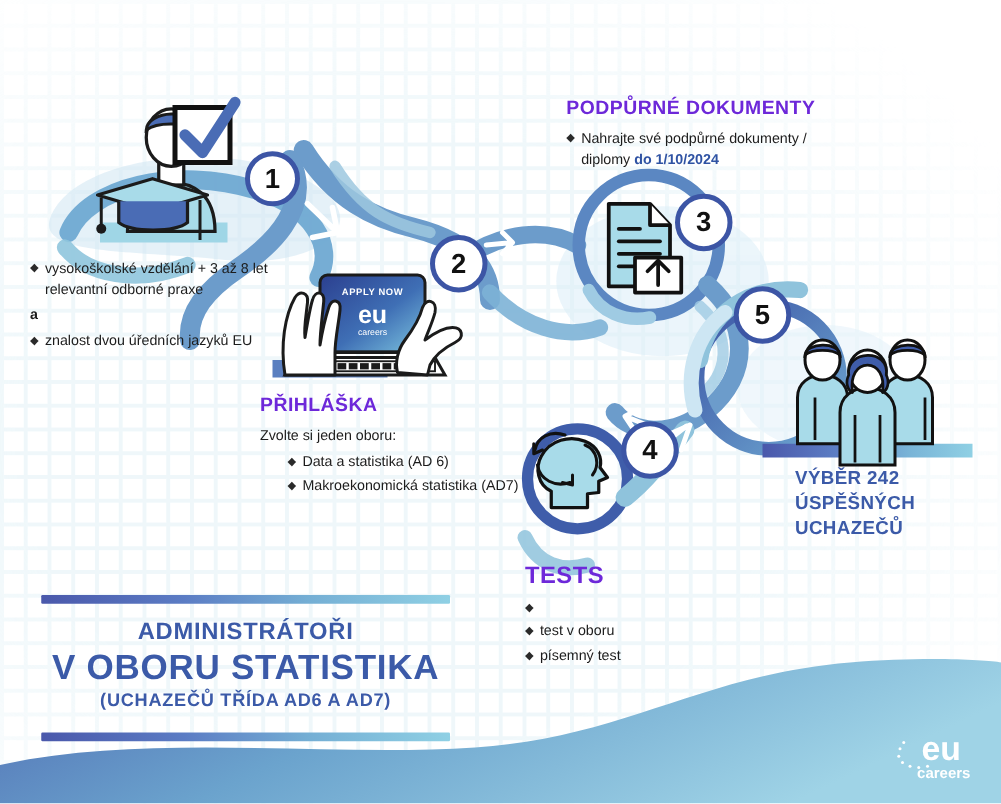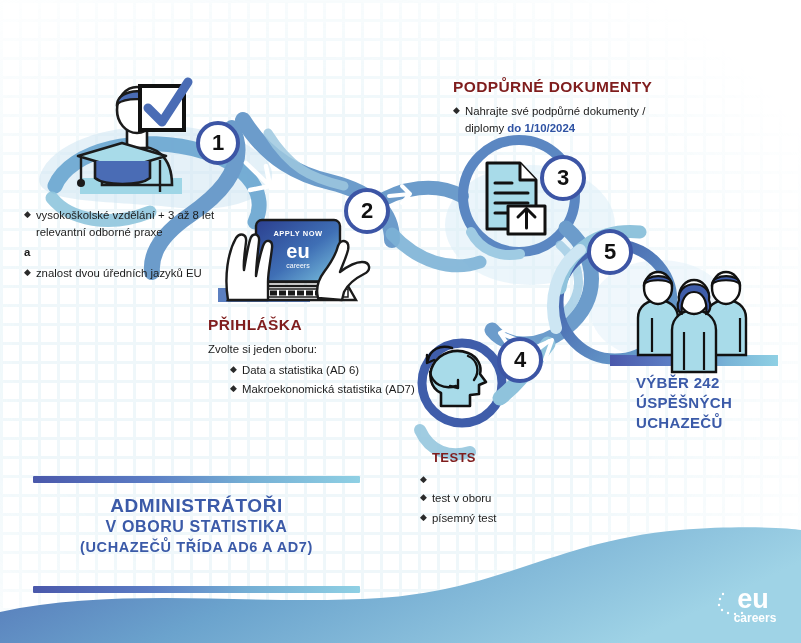--- a/index.html
+++ b/index.html
@@ -22,45 +22,45 @@
     opacity:.55;
     -webkit-mask-image:radial-gradient(ellipse 70% 70% at 40% 55%, #000 55%, transparent 100%);
             mask-image:radial-gradient(ellipse 70% 70% at 40% 55%, #000 55%, transparent 100%);
   }
 
   svg.art{position:absolute;left:0;top:0;width:801px;height:643px;}
 
   
   .tblock{position:absolute;}
   .h-title{
-    color:#7f1d1d;font-weight:bold;letter-spacing:.4px;
+    color:#6d28d9;font-weight:bold;letter-spacing:.4px;
     font-size:15.5px;margin:0 0 7px 0;
   }
-  .h-title.sm{font-size:13px;margin-left:12px;}
+  .h-title.sm{font-size:19px;}
   .b-line{
     font-size:11.4px;color:#1c1c1c;line-height:1.45;margin:0 0 3px 0;
     display:flex;gap:5px;align-items:flex-start;
   }
   .b-line .bullet{color:#2a2a2a;font-size:9px;line-height:1.7;}
   .plain{font-size:11.4px;color:#1c1c1c;line-height:1.45;margin:0 0 4px 0;}
   .sub{margin-left:22px;}
   .bold-blue{color:#2e52a3;font-weight:bold;}
   .bold-dark{font-weight:bold;color:#1c1c1c;}
 
   
   .band{position:absolute;left:33px;width:327px;height:7px;border-radius:1px;
         background:linear-gradient(90deg,#4a58ab 0%, #5b7cc4 35%, #74aed4 65%, #8fd0e4 100%);}
   .band.top{top:476px;}
   .band.bot{top:586px;}
   .bigtitle{
     position:absolute;left:8px;top:494px;width:377px;text-align:center;
     color:#3b5aa8;font-weight:bold;letter-spacing:.6px;
   }
   .bigtitle .l1{font-size:19px;line-height:1.22;}
-  .bigtitle .l2{font-size:16px;line-height:1.22;}
+  .bigtitle .l2{font-size:28px;line-height:1.22;}
   .bigtitle .l3{font-size:14.5px;line-height:1.5;}
 
   
   .circle{
     position:absolute;border-radius:50%;background:#ffffff;
     border:4.5px solid #3c55a5;
     display:flex;align-items:center;justify-content:center;
     color:#111;font-weight:bold;font-size:22px;
     box-sizing:border-box;
   }

